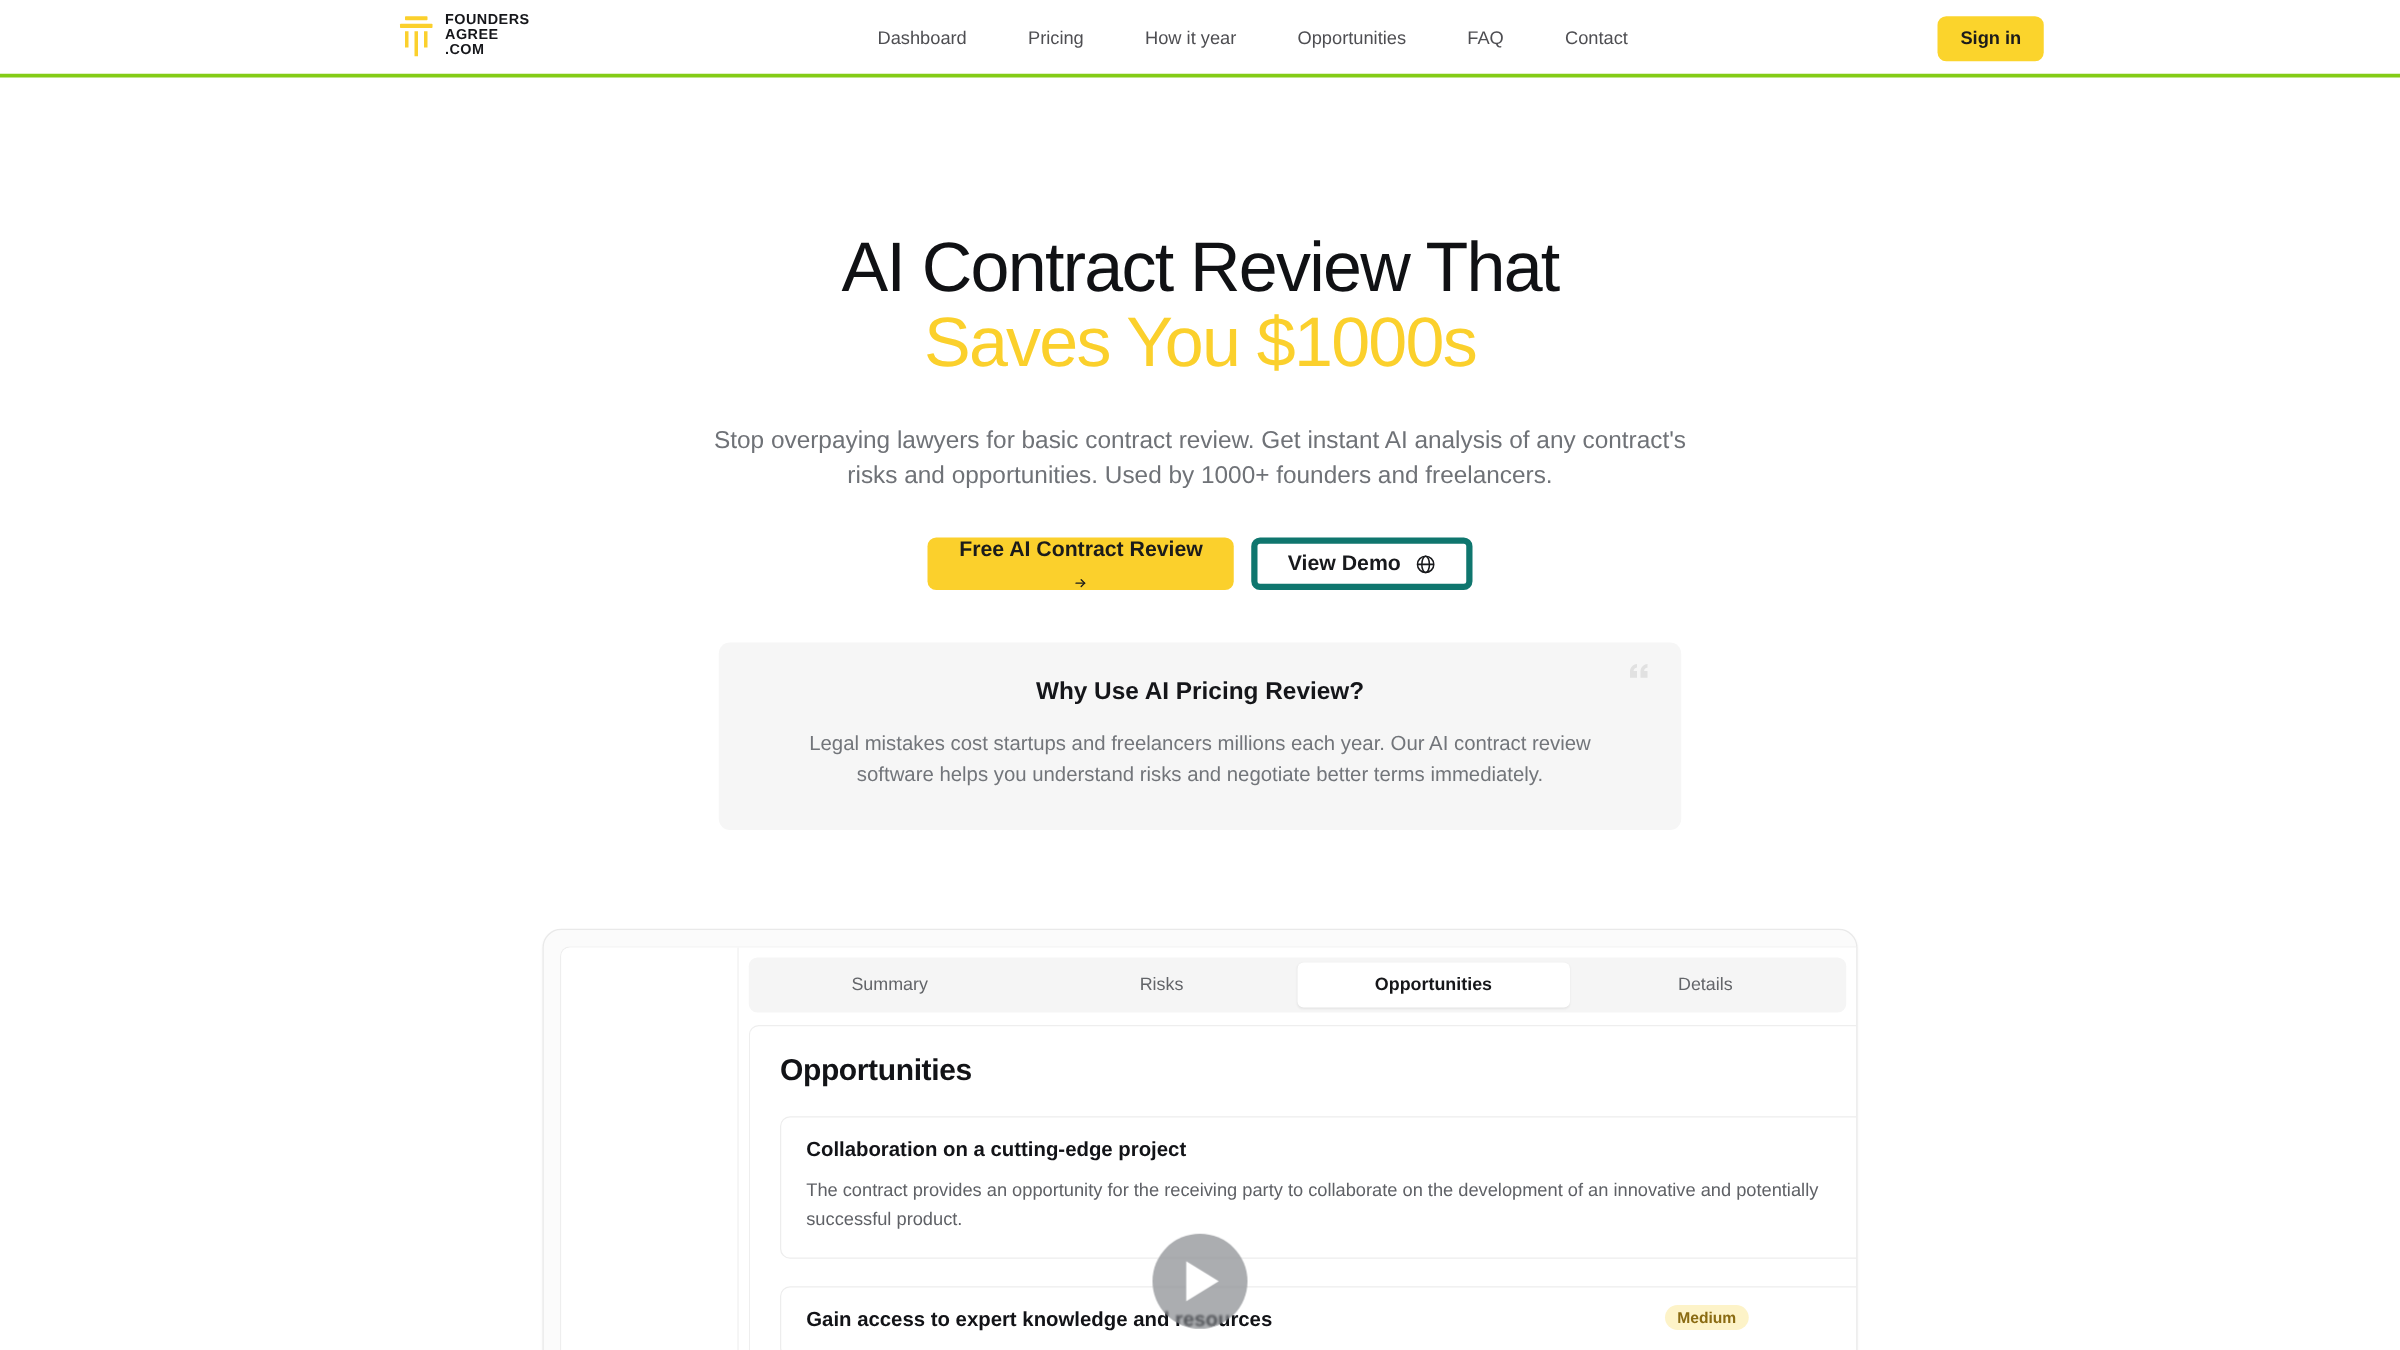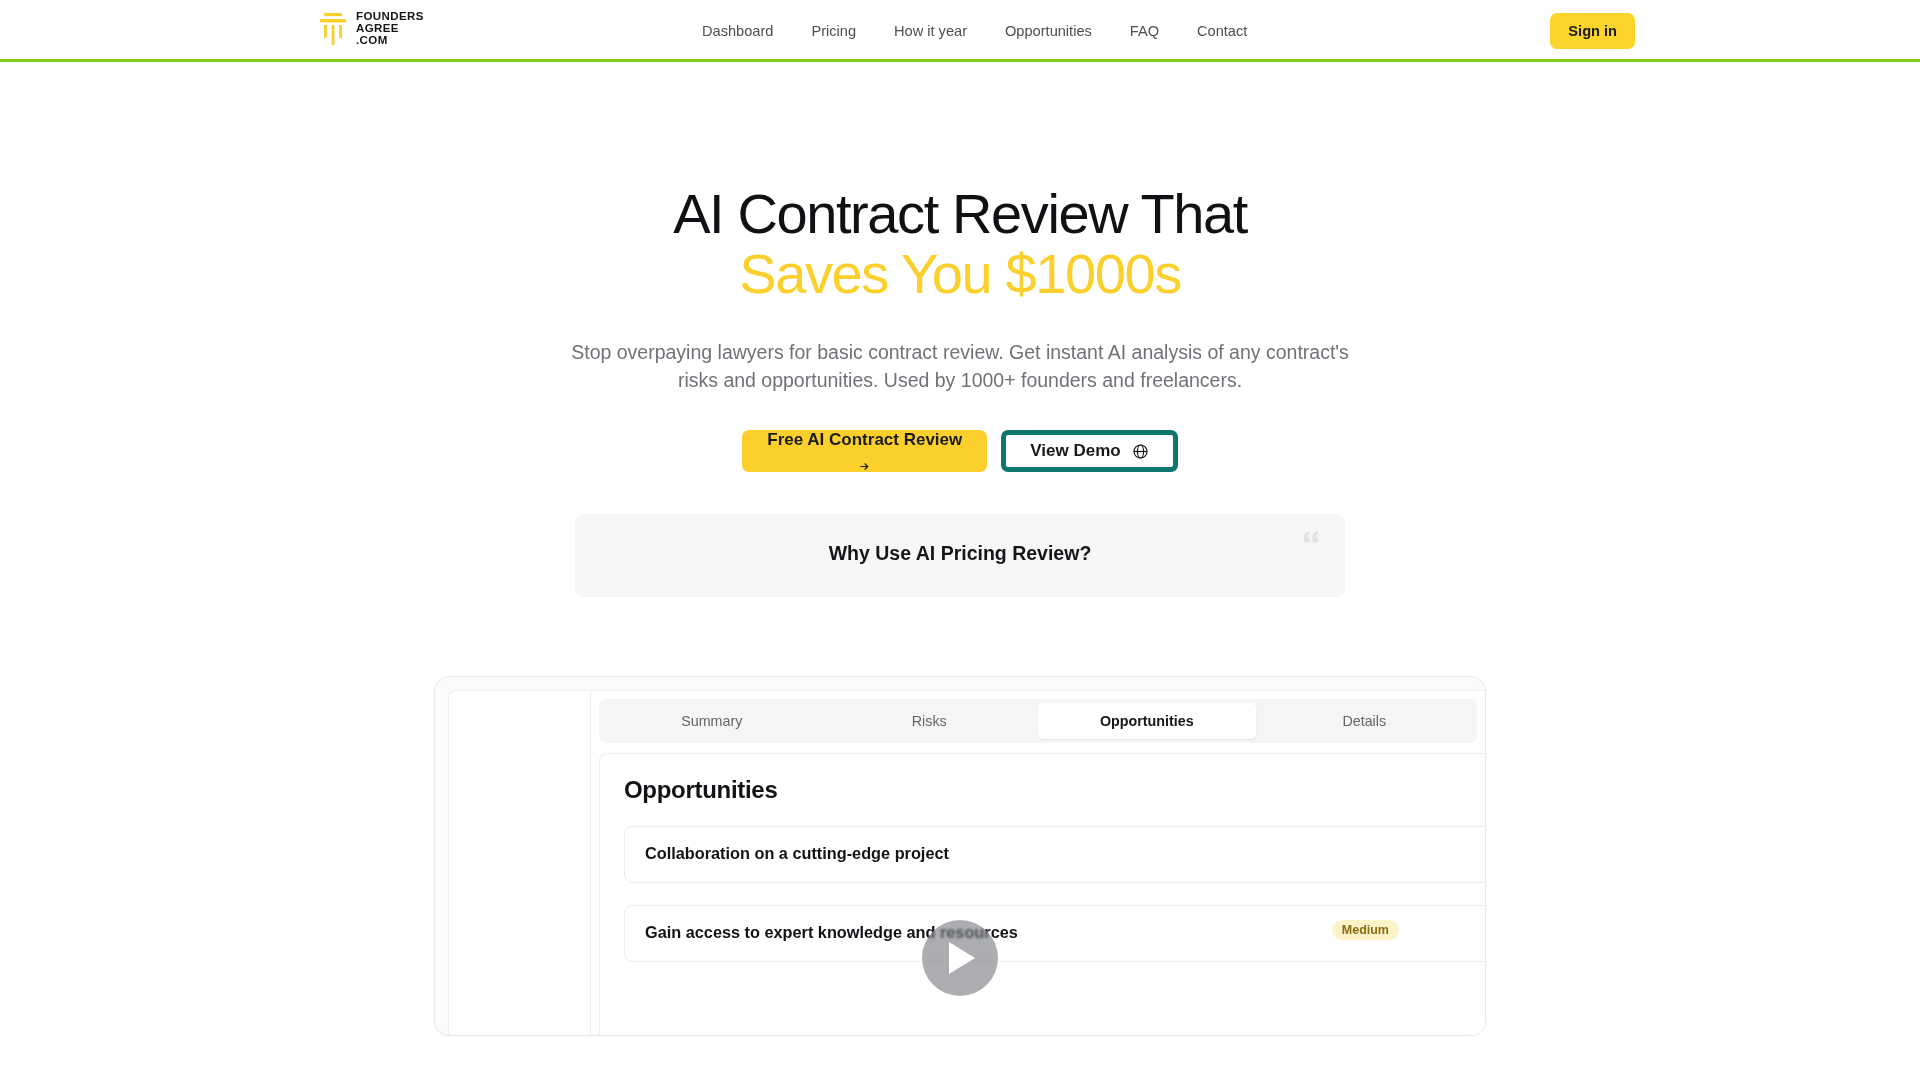--- a/index.html
+++ b/index.html
@@ -48,21 +48,21 @@
     color: #15161a;
   }
 
   .main-nav {
     position: absolute;
     left: 702px;
     top: 0;
     height: 62px;
     display: flex;
     align-items: center;
-    gap: 5px;
+    gap: 16px;
   }
   .nav-link {
     font-size: 14.6px;
     color: #4e4e52;
     text-decoration: none;
     padding: 0 0;
     margin-right: 33px;
     white-space: nowrap;
   }
   .nav-link:last-child { margin-right: 0; }
@@ -377,20 +377,21 @@
       </button>
     </div>
   </section>
 
   <section class="why-card">
     <svg class="quote-icon" width="20" height="18" viewBox="0 0 20 18" fill="currentColor">
       <path d="M0 11.2V6.3C0 3.0 2.3 0.6 5.6 0.2V2.9C3.9 3.2 2.9 4.3 2.9 5.8H5.6V11.2H0Z"></path>
       <path d="M8.4 11.2V6.3C8.4 3.0 10.7 0.6 14 0.2V2.9C12.3 3.2 11.3 4.3 11.3 5.8H14V11.2H8.4Z"></path>
     </svg>
     <h2 class="why-title">Why Use AI Pricing Review?</h2>
+    <p class="why-body">Legal mistakes cost startups and freelancers millions each year. Our AI contract review software helps you understand risks and negotiate better terms immediately.</p>
   </section>
 
   <section class="demo-wrap">
 
     <div class="device-frame">
       <div class="device-inner">
 
         <aside class="app-sidebar"></aside>
 
         <div class="app-main">
@@ -400,20 +401,21 @@
             <div class="tab">Risks</div>
             <div class="tab is-active">Opportunities</div>
             <div class="tab">Details</div>
           </div>
 
           <div class="panel">
             <h3 class="panel-title">Opportunities</h3>
 
             <div class="opp-card">
               <div class="opp-title">Collaboration on a cutting-edge project</div>
+              <div class="opp-desc">The contract provides an opportunity for the receiving party to collaborate on the development of an innovative and potentially successful product.</div>
             </div>
 
             <div class="opp-card">
               <div class="opp-badge">Medium</div>
               <div class="opp-title">Gain access to expert knowledge and resources</div>
 
             </div>
           </div>
         </div>
       </div>

